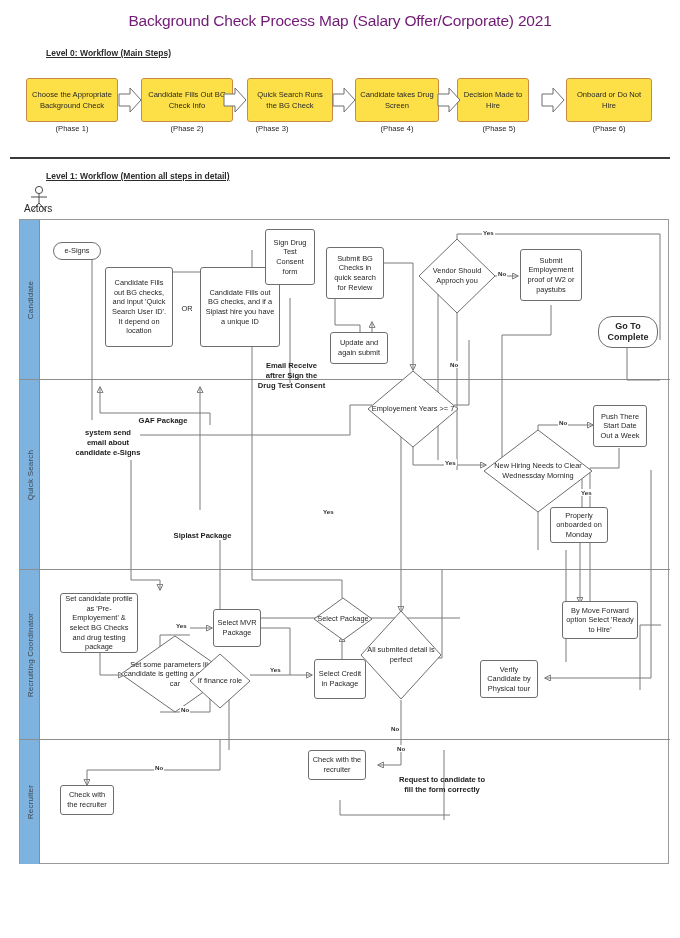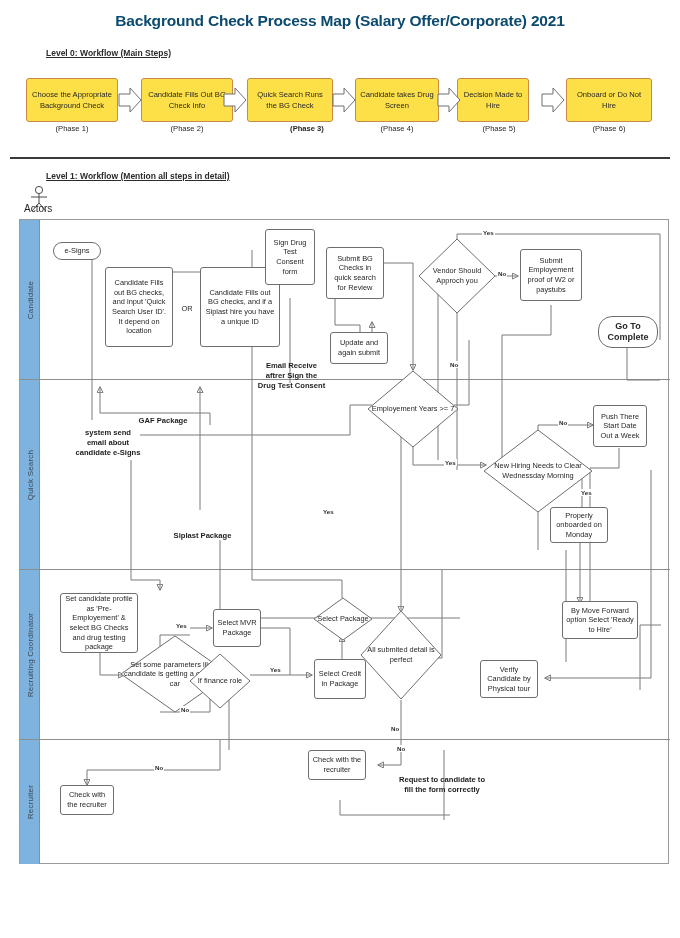--- a/index.html
+++ b/index.html
@@ -11,22 +11,22 @@
     color:#1a1a1a;
     position:relative;
     overflow:hidden;
   }
   #page{position:absolute;left:0;top:0;width:680px;height:938px;}
 
   
   .title{
     position:absolute;left:0;top:12px;width:680px;
     text-align:center;
-    font-size:15.5px;font-weight:bold;letter-spacing:-0.2px;
-    color:#0c4a6e;
+    font-size:15.5px;font-weight:normal;letter-spacing:-0.2px;
+    color:#701a75;
   }
 
   
   .section-label{
     position:absolute;
     font-size:8.5px;font-weight:bold;color:#2b2b2b;
     text-decoration:underline;
     white-space:nowrap;
   }
   #level0-label{left:46px;top:48px;}
@@ -163,21 +163,21 @@
 
   <div class="section-label" id="level0-label">Level 0:  Workflow (Main Steps)</div>
 
   <div class="phase-box" style="left:26px;top:78px;width:92px;height:44px;">Choose the Appropriate Background Check</div>
   <div class="phase-caption" style="left:26px;top:124px;width:92px;">(Phase 1)</div>
 
   <div class="phase-box" style="left:141px;top:78px;width:92px;height:44px;">Candidate Fills Out BG Check Info</div>
   <div class="phase-caption" style="left:141px;top:124px;width:92px;">(Phase 2)</div>
 
   <div class="phase-box" style="left:247px;top:78px;width:86px;height:44px;">Quick Search Runs the BG Check</div>
-  <div class="phase-caption" style="left:264px;top:124px;width:86px;font-weight:bold;">(Phase 3)</div>
+  <div class="phase-caption" style="left:229px;top:124px;width:86px;">(Phase 3)</div>
 
   <div class="phase-box" style="left:355px;top:78px;width:84px;height:44px;">Candidate takes Drug Screen</div>
   <div class="phase-caption" style="left:355px;top:124px;width:84px;">(Phase 4)</div>
 
   <div class="phase-box" style="left:457px;top:78px;width:72px;height:44px;">Decision Made to Hire</div>
   <div class="phase-caption" style="left:457px;top:124px;width:84px;">(Phase 5)</div>
 
   <div class="phase-box" style="left:566px;top:78px;width:86px;height:44px;">Onboard or Do Not Hire</div>
   <div class="phase-caption" style="left:566px;top:124px;width:86px;">(Phase 6)</div>
 

